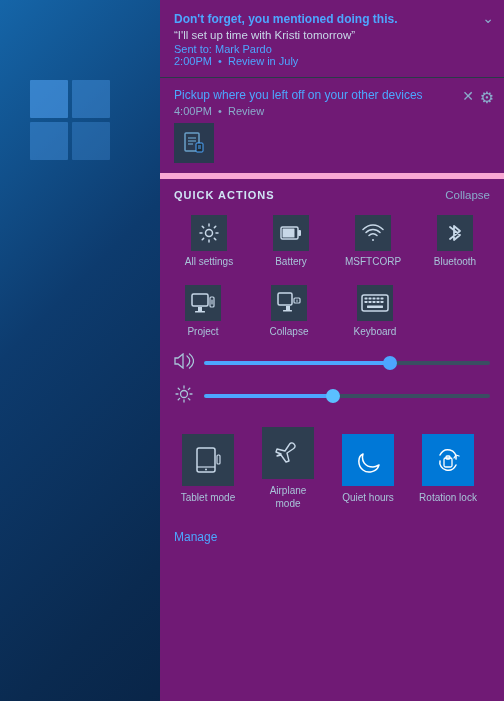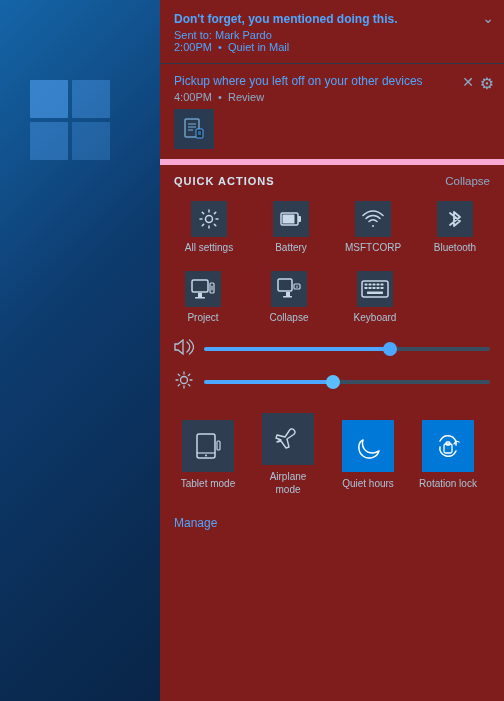--- a/index.html
+++ b/index.html
@@ -46,21 +46,21 @@
     .win-logo-pane:nth-child(3) { background: rgba(80, 160, 240, 0.4); }
     .win-logo-pane:nth-child(4) { background: rgba(80, 160, 240, 0.3); }
 
     
     .action-center {
       position: absolute;
       top: 0;
       right: 0;
       width: 344px;
       height: 701px;
-      background: #7f1d1d;
+      background: #701a75;
       z-index: 10;
       display: flex;
       flex-direction: column;
       overflow: hidden;
     }
 
     
     .notification {
       padding: 12px 14px 10px 14px;
       border-bottom: 1px solid #2a3a48;
@@ -325,25 +325,26 @@
       <div class="win-logo-pane"></div>
       <div class="win-logo-pane"></div>
     </div>
   </div>
 </div>
 
 <div class="action-center">
 
   <div class="notification">
     <div class="notification-title">Don't forget, you mentioned doing this.</div>
+    <div class="notification-body">“I'll set up time with Kristi tomorrow”</div>
     <div class="notification-meta">
       <span>Sent to: Mark Pardo</span><br>
       <span>2:00PM</span>
       &nbsp;<span>•</span>&nbsp;
-      <span style="color:#4da6ff;cursor:pointer;">Quiet in Mail</span>
+      <span style="color:#4da6ff;cursor:pointer;">Review in July</span>
     </div>
     <button class="chevron-btn">⌄</button>
   </div>
 
   <div class="notification2">
     <div class="notification2-title" style="color:#4da6ff;">Pickup where you left off on your other devices</div>
     <div class="notification2-time">
       <span>4:00PM</span>
       &nbsp;<span>•</span>&nbsp;
       <span style="cursor:pointer;">Review</span>

